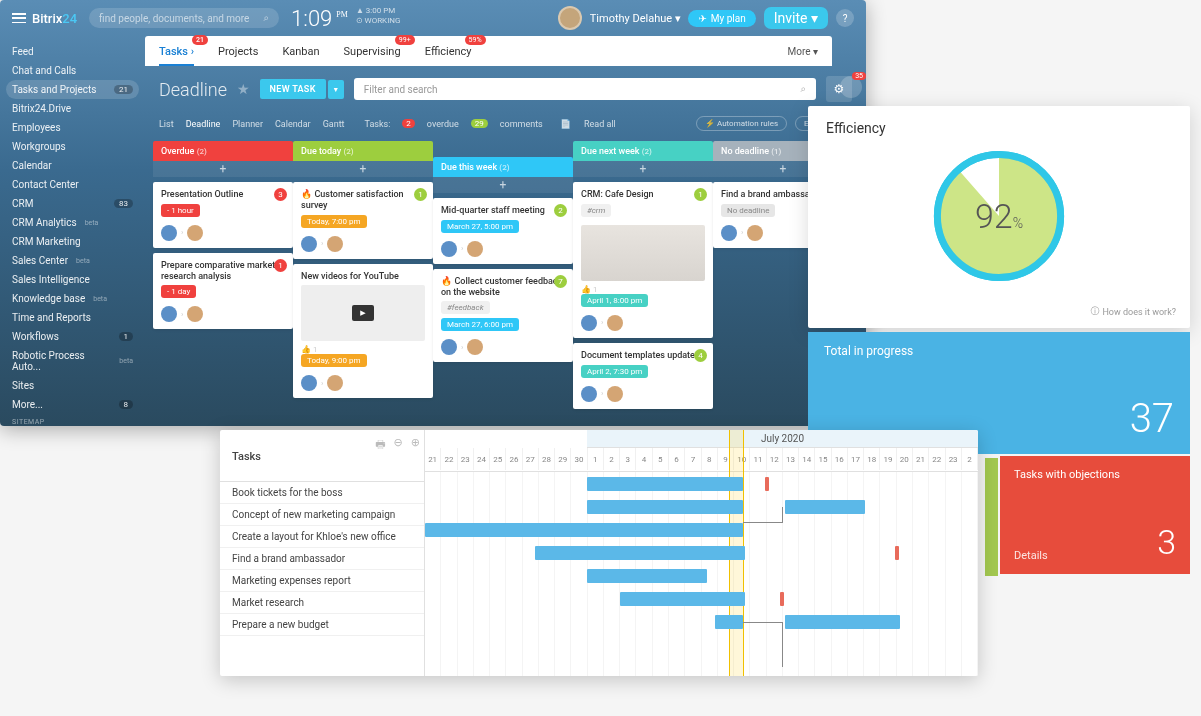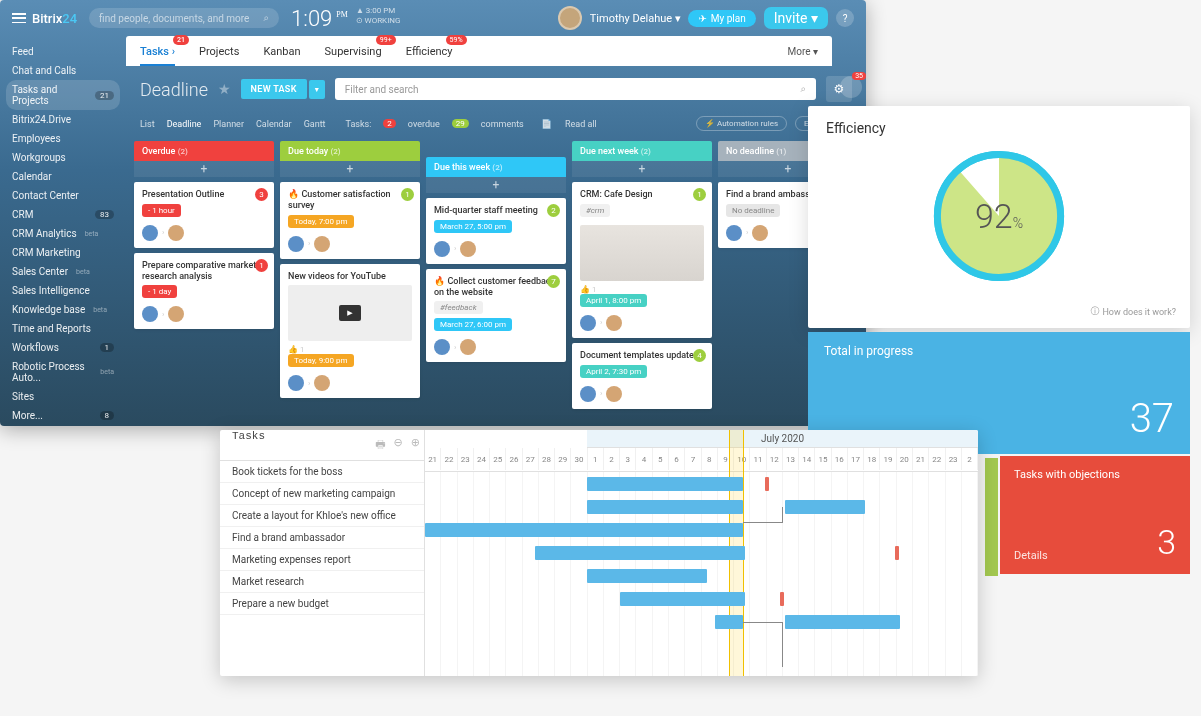--- a/index.html
+++ b/index.html
@@ -64,21 +64,21 @@
 
 .subtabs { display: flex; align-items: center; padding: 4px 14px; gap: 12px; font-size: 9px; color: rgba(255,255,255,0.75); }
 .subtab { cursor: pointer; }
 .subtab.active { color: #fff; }
 .pill-badge { background: #f0413e; color: #fff; border-radius: 7px; padding: 0 4px; font-size: 8px; }
 .pill-badge.green { background: #9dce3e; }
 .subtabs-right { margin-left: auto; display: flex; gap: 8px; }
 .auto-btn, .ext-btn { border: 1px solid rgba(255,255,255,0.3); border-radius: 10px; padding: 2px 8px; font-size: 8px; }
 
 
-.kanban { display: flex; gap: 6px; padding: 6px 8px; overflow: hidden; }
+.kanban { display: flex; padding: 6px 8px; overflow: hidden; }
 .kcol { width: 140px; flex-shrink: 0; }
 .kcol-head { padding: 5px 8px; font-size: 9px; color: #fff; border-radius: 2px 2px 0 0; font-weight: 500; }
 .kcol-head .cnt { opacity: 0.7; font-size: 8px; }
 .h-red { background: #f0413e; }
 .h-green { background: #9dce3e; }
 .h-blue { background: #2fc7f7; margin-top: 16px; }
 .h-teal { background: #47d1c4; }
 .h-gray { background: #a6b2bc; }
 .kcol-add { text-align: center; color: rgba(255,255,255,0.7); font-size: 12px; padding: 1px 0; background: rgba(255,255,255,0.08); }
 .kcard { background: #fff; border-radius: 2px; padding: 7px 8px; margin-top: 5px; font-size: 9px; color: #333; position: relative; box-shadow: 0 1px 3px rgba(0,0,0,0.1); }
@@ -123,21 +123,21 @@
 .two-row { margin-top: auto; display: flex; justify-content: space-between; align-items: flex-end; }
 .two-det { font-size: 11px; opacity: 0.85; }
 .two-num { font-size: 34px; font-weight: 300; }
 .green-stripe { position: absolute; top: 458px; left: 985px; width: 13px; height: 118px; background: #a3c850; }
 
 
 .gantt-panel { position: absolute; top: 430px; left: 220px; width: 758px; height: 246px; background: #fff; border-radius: 2px; box-shadow: 0 4px 20px rgba(0,0,0,0.2); font-size: 10px; color: #444; overflow: hidden; }
 .gantt-toolbar { position: absolute; top: 6px; right: 558px; display: flex; gap: 8px; color: #bbb; font-size: 11px; }
 .gantt-body { display: flex; height: 100%; }
 .gantt-left { width: 205px; border-right: 1px solid #e0e0e0; }
-.gantt-left-head { padding: 0 12px 18px; font-weight: 500; font-size: 11px; border-bottom: 1px solid #e0e0e0; font-family: Liberation Mono, monospace; }
+.gantt-left-head { padding: 20px 12px 18px; font-weight: 500; font-size: 11px; border-bottom: 1px solid #e0e0e0; }
 .gantt-task { padding: 5px 12px; border-bottom: 1px solid #f0f0f0; font-size: 10px; white-space: nowrap; overflow: hidden; text-overflow: ellipsis; }
 .gantt-right { flex: 1; position: relative; overflow: hidden; }
 .gantt-header { height: 42px; border-bottom: 1px solid #e0e0e0; }
 .gantt-month { text-align: center; font-size: 10px; padding: 3px 0; color: #555; background: #eaf4fa; border-bottom: 1px solid #e0e0e0; margin-left: 162px; }
 .gantt-days { display: flex; height: 22px; }
 .gantt-day { flex: 1; text-align: center; font-size: 8px; color: #888; border-right: 1px solid #f0f0f0; display: flex; align-items: center; justify-content: center; min-width: 15px; }
 .gantt-grid { position: absolute; top: 42px; left: 0; right: 0; bottom: 0; display: flex; }
 .gantt-gridcol { flex: 1; border-right: 1px solid #f4f4f4; min-width: 15px; }
 .gantt-today { position: absolute; top: 0; bottom: 0; width: 15px; background: rgba(255,200,0,0.15); border-left: 1px solid #f0c000; border-right: 1px solid #f0c000; }
 .gantt-bars { position: absolute; top: 42px; left: 0; right: 0; }

